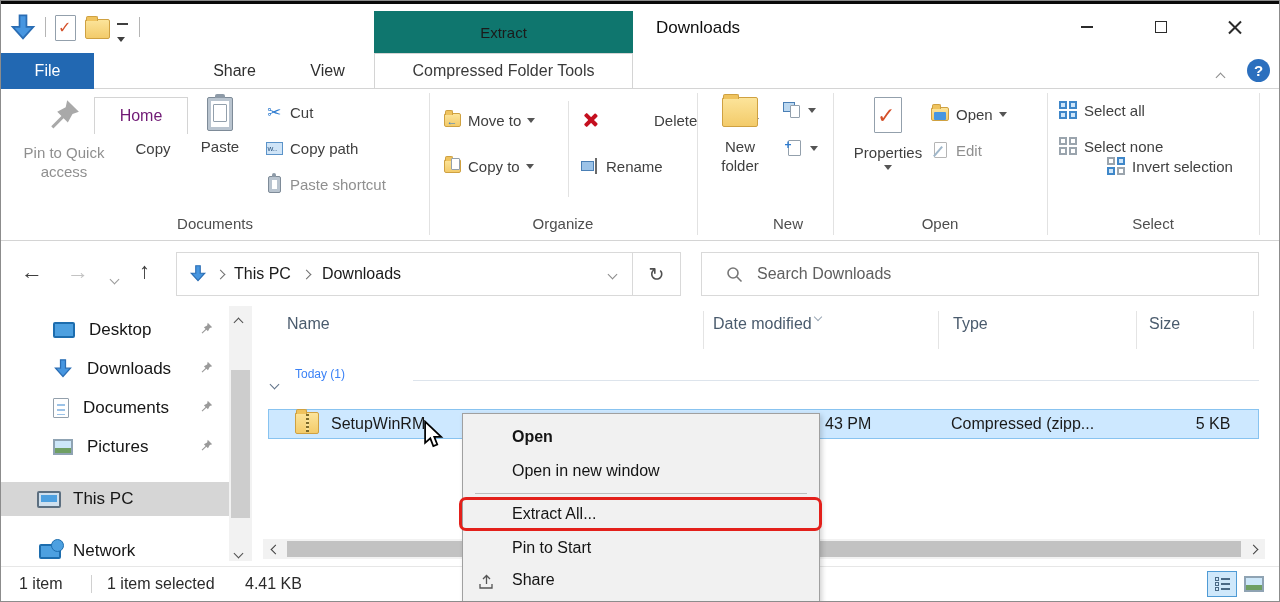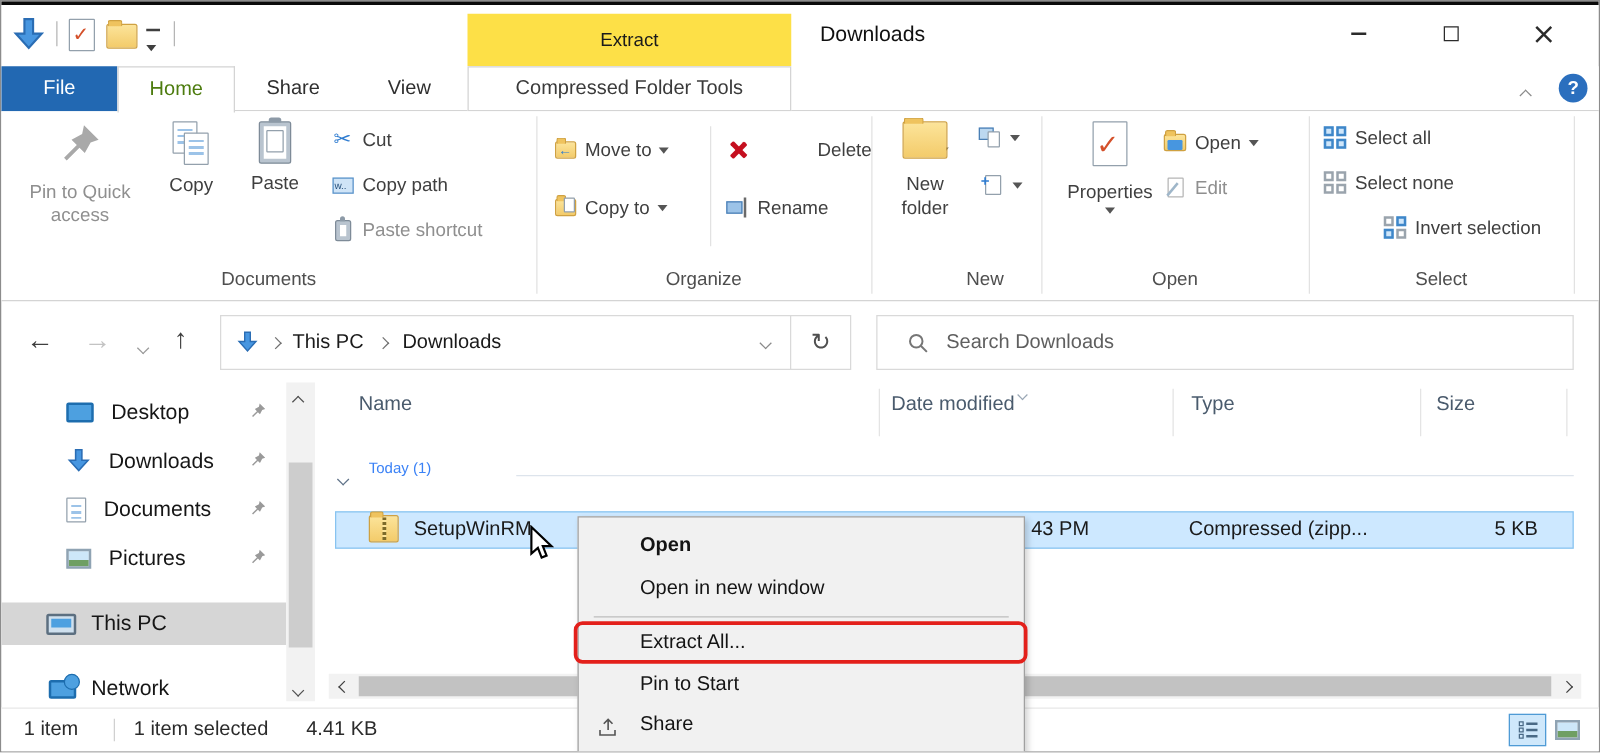--- a/index.html
+++ b/index.html
@@ -16,34 +16,34 @@
   .chev { display:inline-block; width:8px; height:8px; border-right:2px solid #5a5a5a; border-bottom:2px solid #5a5a5a; }
   .chev.thin { border-width:1.5px; width:7px; height:7px; }
   .chev.down { transform:rotate(45deg); }
   .chev.up { transform:rotate(-135deg); }
   .chev.right { transform:rotate(-45deg); }
   .chev.left { transform:rotate(135deg); }
   .tri { display:inline-block; width:0; height:0; border-left:4px solid transparent; border-right:4px solid transparent; border-top:5px solid #555; }
 
   
   .qat-sep { position:absolute; width:1px; height:20px; background:#b5b5b5; top:16px; }
-  .pink-tab { position:absolute; left:373px; top:10px; width:259px; height:42px; background:#fde047; display:flex; align-items:center; justify-content:center; font-size:15px; color:#1b1b1b; }
+  .pink-tab { position:absolute; left:373px; top:10px; width:259px; height:42px; background:#0f766e; display:flex; align-items:center; justify-content:center; font-size:15px; color:#1b1b1b; }
   .win-title { position:absolute; left:655px; top:17px; font-size:17px; color:#101010; }
   .winctl { position:absolute; top:6px; width:48px; height:40px; display:flex; align-items:center; justify-content:center; }
   .min-glyph { width:12px; height:2px; background:#2b2b2b; }
   .max-glyph { width:12px; height:12px; border:1.5px solid #2b2b2b; }
   .close-glyph { position:relative; width:14px; height:14px; }
   .close-glyph::before,.close-glyph::after { content:""; position:absolute; left:6px; top:-1px; width:2px; height:17px; background:#2b2b2b; }
   .close-glyph::before { transform:rotate(45deg); } .close-glyph::after { transform:rotate(-45deg); }
 
   
   .tabrow { position:absolute; left:0; top:52px; width:1280px; height:36px; border-bottom:1px solid #d4d4d4; background:#fff; }
   .tab { position:absolute; top:0; height:36px; display:flex; align-items:center; justify-content:center; font-size:16px; color:#2f2f2f; }
   .tab.file { background:#2268b2; color:#fff; }
-  .tab.active { background:#fff; border:1px solid #d4d4d4; border-bottom:none; height:37px; z-index:2; color:#4d7c0f; }
+  .tab.active { background:#fff; border:1px solid #d4d4d4; border-bottom:none; height:37px; z-index:2; color:#701a75;margin-top:44px; }
   .tab.ctx { background:#fff; border:1px solid #d4d4d4; border-bottom:1px solid #d4d4d4; color:#3a3a3a; }
   .help-circle { position:absolute; left:1246px; top:58px; width:23px; height:23px; border-radius:50%; background:#2b6fbe; color:#fff; font-size:15px; font-weight:bold; display:flex; align-items:center; justify-content:center; }
 
   
   .ribbon { position:absolute; left:0; top:88px; width:1280px; height:152px; background:#fff; border-bottom:1px solid #d4d4d4; }
   .gsep { position:absolute; top:4px; width:1px; height:142px; background:#e2e2e2; }
   .glabel { position:absolute; top:126px; height:20px; font-size:15px; color:#4e4e4e; text-align:center; }
   .bigbtn { position:absolute; top:8px; display:flex; flex-direction:column; align-items:center; }
   .biglabel { font-size:15px; color:#3f3f3f; text-align:center; line-height:19px; margin-top:6px; }
   .gray { color:#8f8f8f; }
@@ -327,21 +327,21 @@
       <span class="ic">
           <span class="selgrid">
             <span class="sq-g"></span>
             <span class="sq-g"></span>
             <span class="sq-g"></span>
             <span class="sq-g"></span>
           </span>
         </span>
       <span>Select none</span>
     </div>
-    <div class="smallbtn" style="left:1058px;top:84px;padding-left:48px;">
+    <div class="smallbtn" style="left:1058px;top:68px;padding-left:48px;">
       <span class="ic">
           <span class="selgrid">
             <span class="sq-g"></span>
             <span class="sq-b"></span>
             <span class="sq-b"></span>
             <span class="sq-g"></span>
           </span>
         </span>
       <span>Invert selection</span>
     </div>

